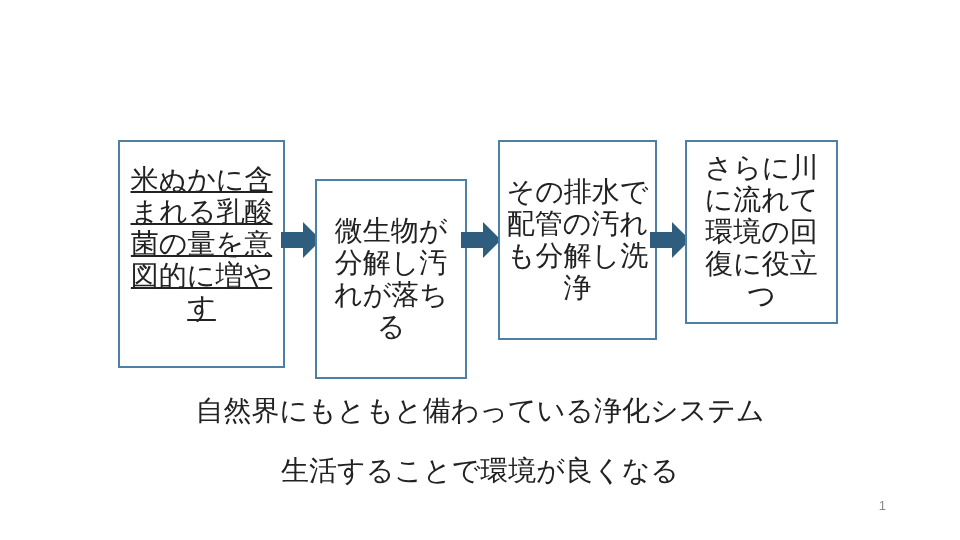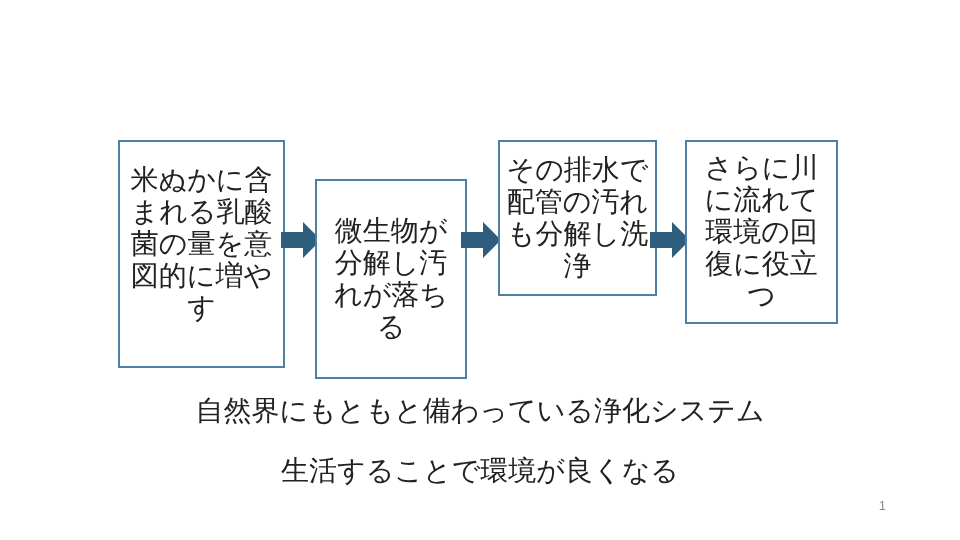--- a/index.html
+++ b/index.html
@@ -43,23 +43,23 @@
   }
   .flow-box .box-text {
     font-size: 28px;
     line-height: 1.15;
     text-align: center;
     white-space: pre-line;
     color: var(--text-color);
   }
   .box1 { left: 118px; width: 167px; height: 228px; }
   .box2 { left: 315px; width: 152px; height: 200px; margin-top: 39px; }
-  .box3 { left: 498px; width: 159px; height: 156px; }
+  .box3 { left: 498px; width: 159px; height: 200px; }
   .box4 { left: 685px; width: 153px; height: 184px; }
-  .box1 .box-text { transform: translateY(-10px); }
+  .box1 .box-text { transform: translateY(-10px); text-decoration: underline; }
   .arrow {
     position: absolute;
     top: 222px;
     width: 40px; height: 36px;
   }
   .arrow1 { left: 281px; }
   .arrow2 { left: 461px; }
   .arrow3 { left: 650px; }
   .arrow svg { display: block; width: 100%; height: 100%; }
   .arrow polygon { fill: var(--arrow-fill); }

